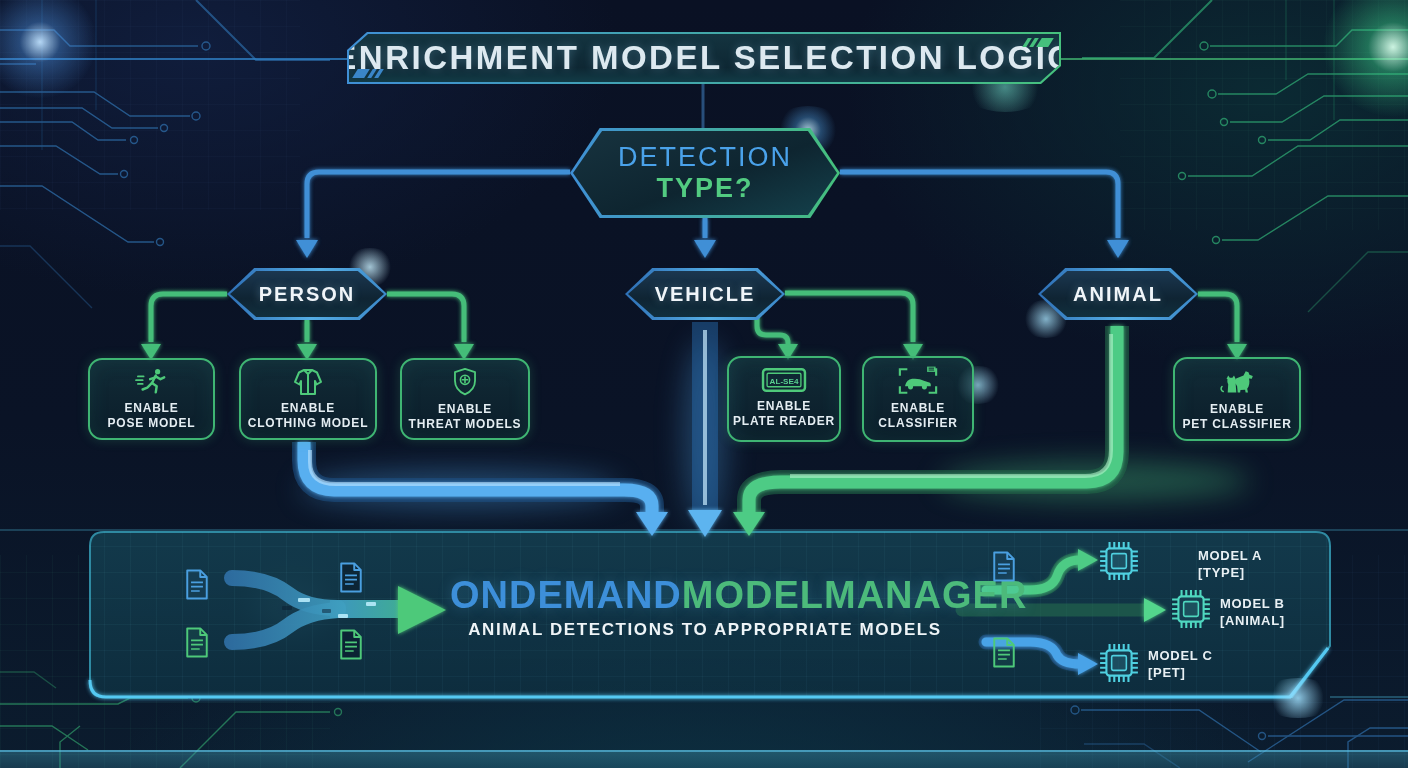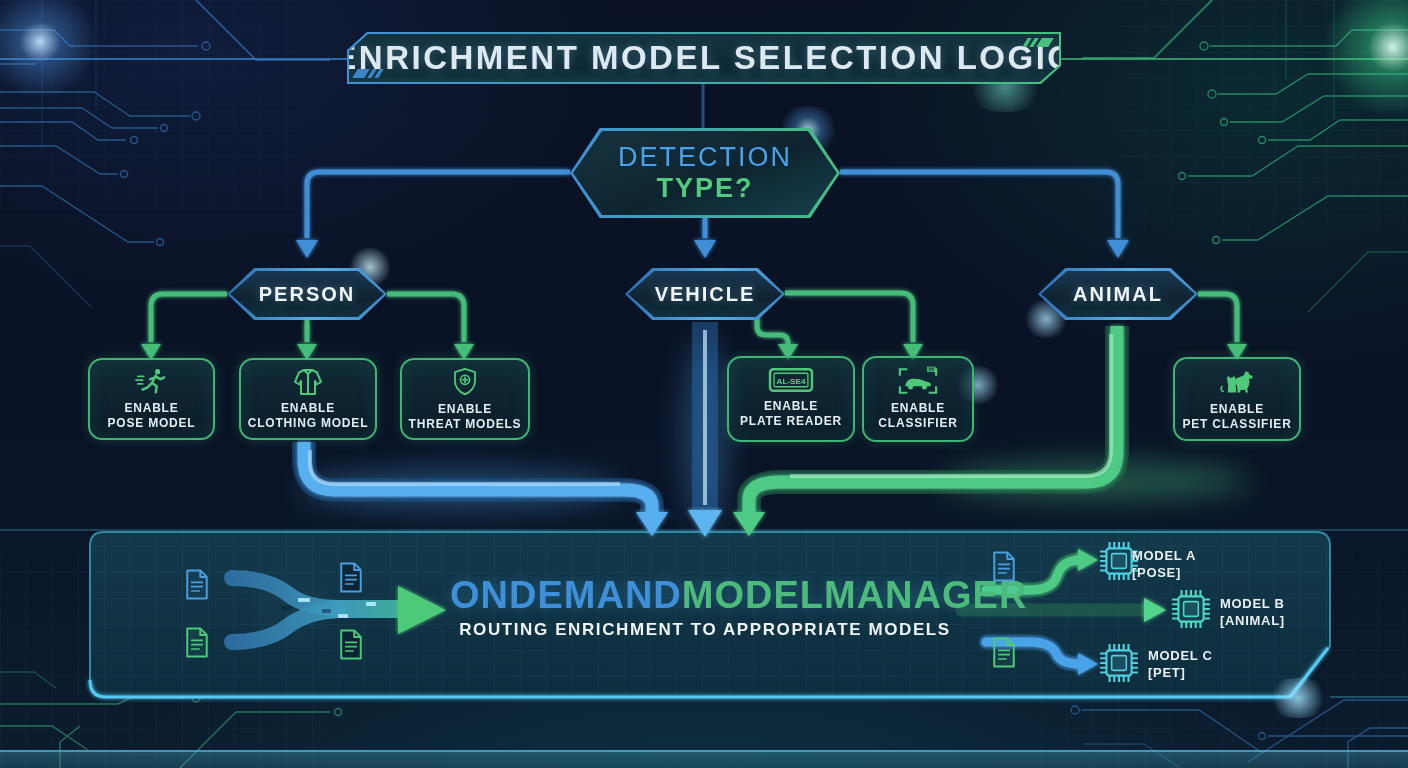--- a/index.html
+++ b/index.html
@@ -352,21 +352,21 @@
         <circle cx="15" cy="14" r="5" stroke-width="1.8"></circle>
         <path d="M15 10.5v7M11.5 14h7" stroke-width="1.8"></path>
       </svg>
     </span>
     <div class="mbox-txt">
       <div>ENABLE</div>
       <div>THREAT MODELS</div>
     </div>
   </div>
 
-  <div class="mbox" style="left:727px;top:356px;width:128px;height:86px;">
+  <div class="mbox" style="left:727px;top:356px;width:114px;height:86px;">
     <span>
       <svg width="46" height="30" viewBox="0 0 34 22" fill="none" stroke="#4ec97a">
         <rect x="1.5" y="3" width="31" height="16" rx="2.5" stroke-width="1.8"></rect>
         <rect x="4.5" y="6" width="25" height="10" rx="1" stroke-width="1"></rect>
         <text x="17" y="13.8" font-size="6" font-weight="bold" fill="#59d191" stroke="none" text-anchor="middle" font-family="Liberation Sans, sans-serif">AL-SE4</text>
       </svg>
     </span>
     <div class="mbox-txt">
       <div>ENABLE</div>
       <div>PLATE READER</div>
@@ -401,21 +401,21 @@
     <div class="mbox-txt">
       <div>ENABLE</div>
       <div>PET CLASSIFIER</div>
     </div>
   </div>
 
   <div class="abs" style="left:430px;top:574px;width:550px;text-align:center;">
     <div class="mgr-title">
       <span class="mgr-blue">ONDEMAND</span><span class="mgr-green">MODELMANAGER</span>
     </div>
-    <div class="mgr-sub">ROUTING ENRICHMENT TO APPROPRIATE MODELS</div>
+    <div class="mgr-sub">ANIMAL DETECTIONS TO APPROPRIATE MODELS</div>
   </div>
 
   <div class="abs" style="left:184px;top:568px;">
     <svg width="26" height="33" viewBox="0 0 24 30" fill="none" stroke="#4a9fe0" stroke-width="1.8" stroke-linejoin="round">
       <path d="M3 2h12l6 6v20H3z" fill="rgba(74,159,224,.08)"></path>
         <path d="M15 2v6h6"></path>
       <path d="M6.5 13h11M6.5 17h11M6.5 21h8" stroke-width="1.6"></path>
     </svg>
   </div>
   <div class="abs" style="left:184px;top:626px;">
@@ -455,23 +455,23 @@
     </svg>
   </div>
 
   <div class="abs" style="left:1098px;top:540px;">
     <svg width="42" height="42" viewBox="0 0 40 40" fill="none" stroke="#4fd0e0">
       <path d="M11 2v6M15.5 2v6M20 2v6M24.5 2v6M29 2v6M11 32v6M15.5 32v6M20 32v6M24.5 32v6M29 32v6M2 11h6M2 15.5h6M2 20h6M2 24.5h6M2 29h6M32 11h6M32 15.5h6M32 20h6M32 24.5h6M32 29h6" stroke-width="2"></path>
       <rect x="8" y="8" width="24" height="24" rx="3" stroke-width="2" fill="rgba(25,70,88,.6)"></rect>
       <rect x="13" y="13" width="14" height="14" rx="1.5" stroke-width="1.5" fill="rgba(79,208,224,.12)"></rect>
     </svg>
   </div>
-  <div class="chip-label" style="left:1132px;top:548px;">
+  <div class="chip-label" style="left:1198px;top:548px;">
     <div>MODEL A</div>
-    <div>[POSE]</div>
+    <div>[TYPE]</div>
   </div>
 
   <div class="abs" style="left:1170px;top:588px;">
     <svg width="42" height="42" viewBox="0 0 40 40" fill="none" stroke="#4fd8c0">
       <path d="M11 2v6M15.5 2v6M20 2v6M24.5 2v6M29 2v6M11 32v6M15.5 32v6M20 32v6M24.5 32v6M29 32v6M2 11h6M2 15.5h6M2 20h6M2 24.5h6M2 29h6M32 11h6M32 15.5h6M32 20h6M32 24.5h6M32 29h6" stroke-width="2"></path>
       <rect x="8" y="8" width="24" height="24" rx="3" stroke-width="2" fill="rgba(25,70,88,.6)"></rect>
       <rect x="13" y="13" width="14" height="14" rx="1.5" stroke-width="1.5" fill="rgba(79,216,192,.12)"></rect>
     </svg>
   </div>
   <div class="chip-label" style="left:1220px;top:596px;">

